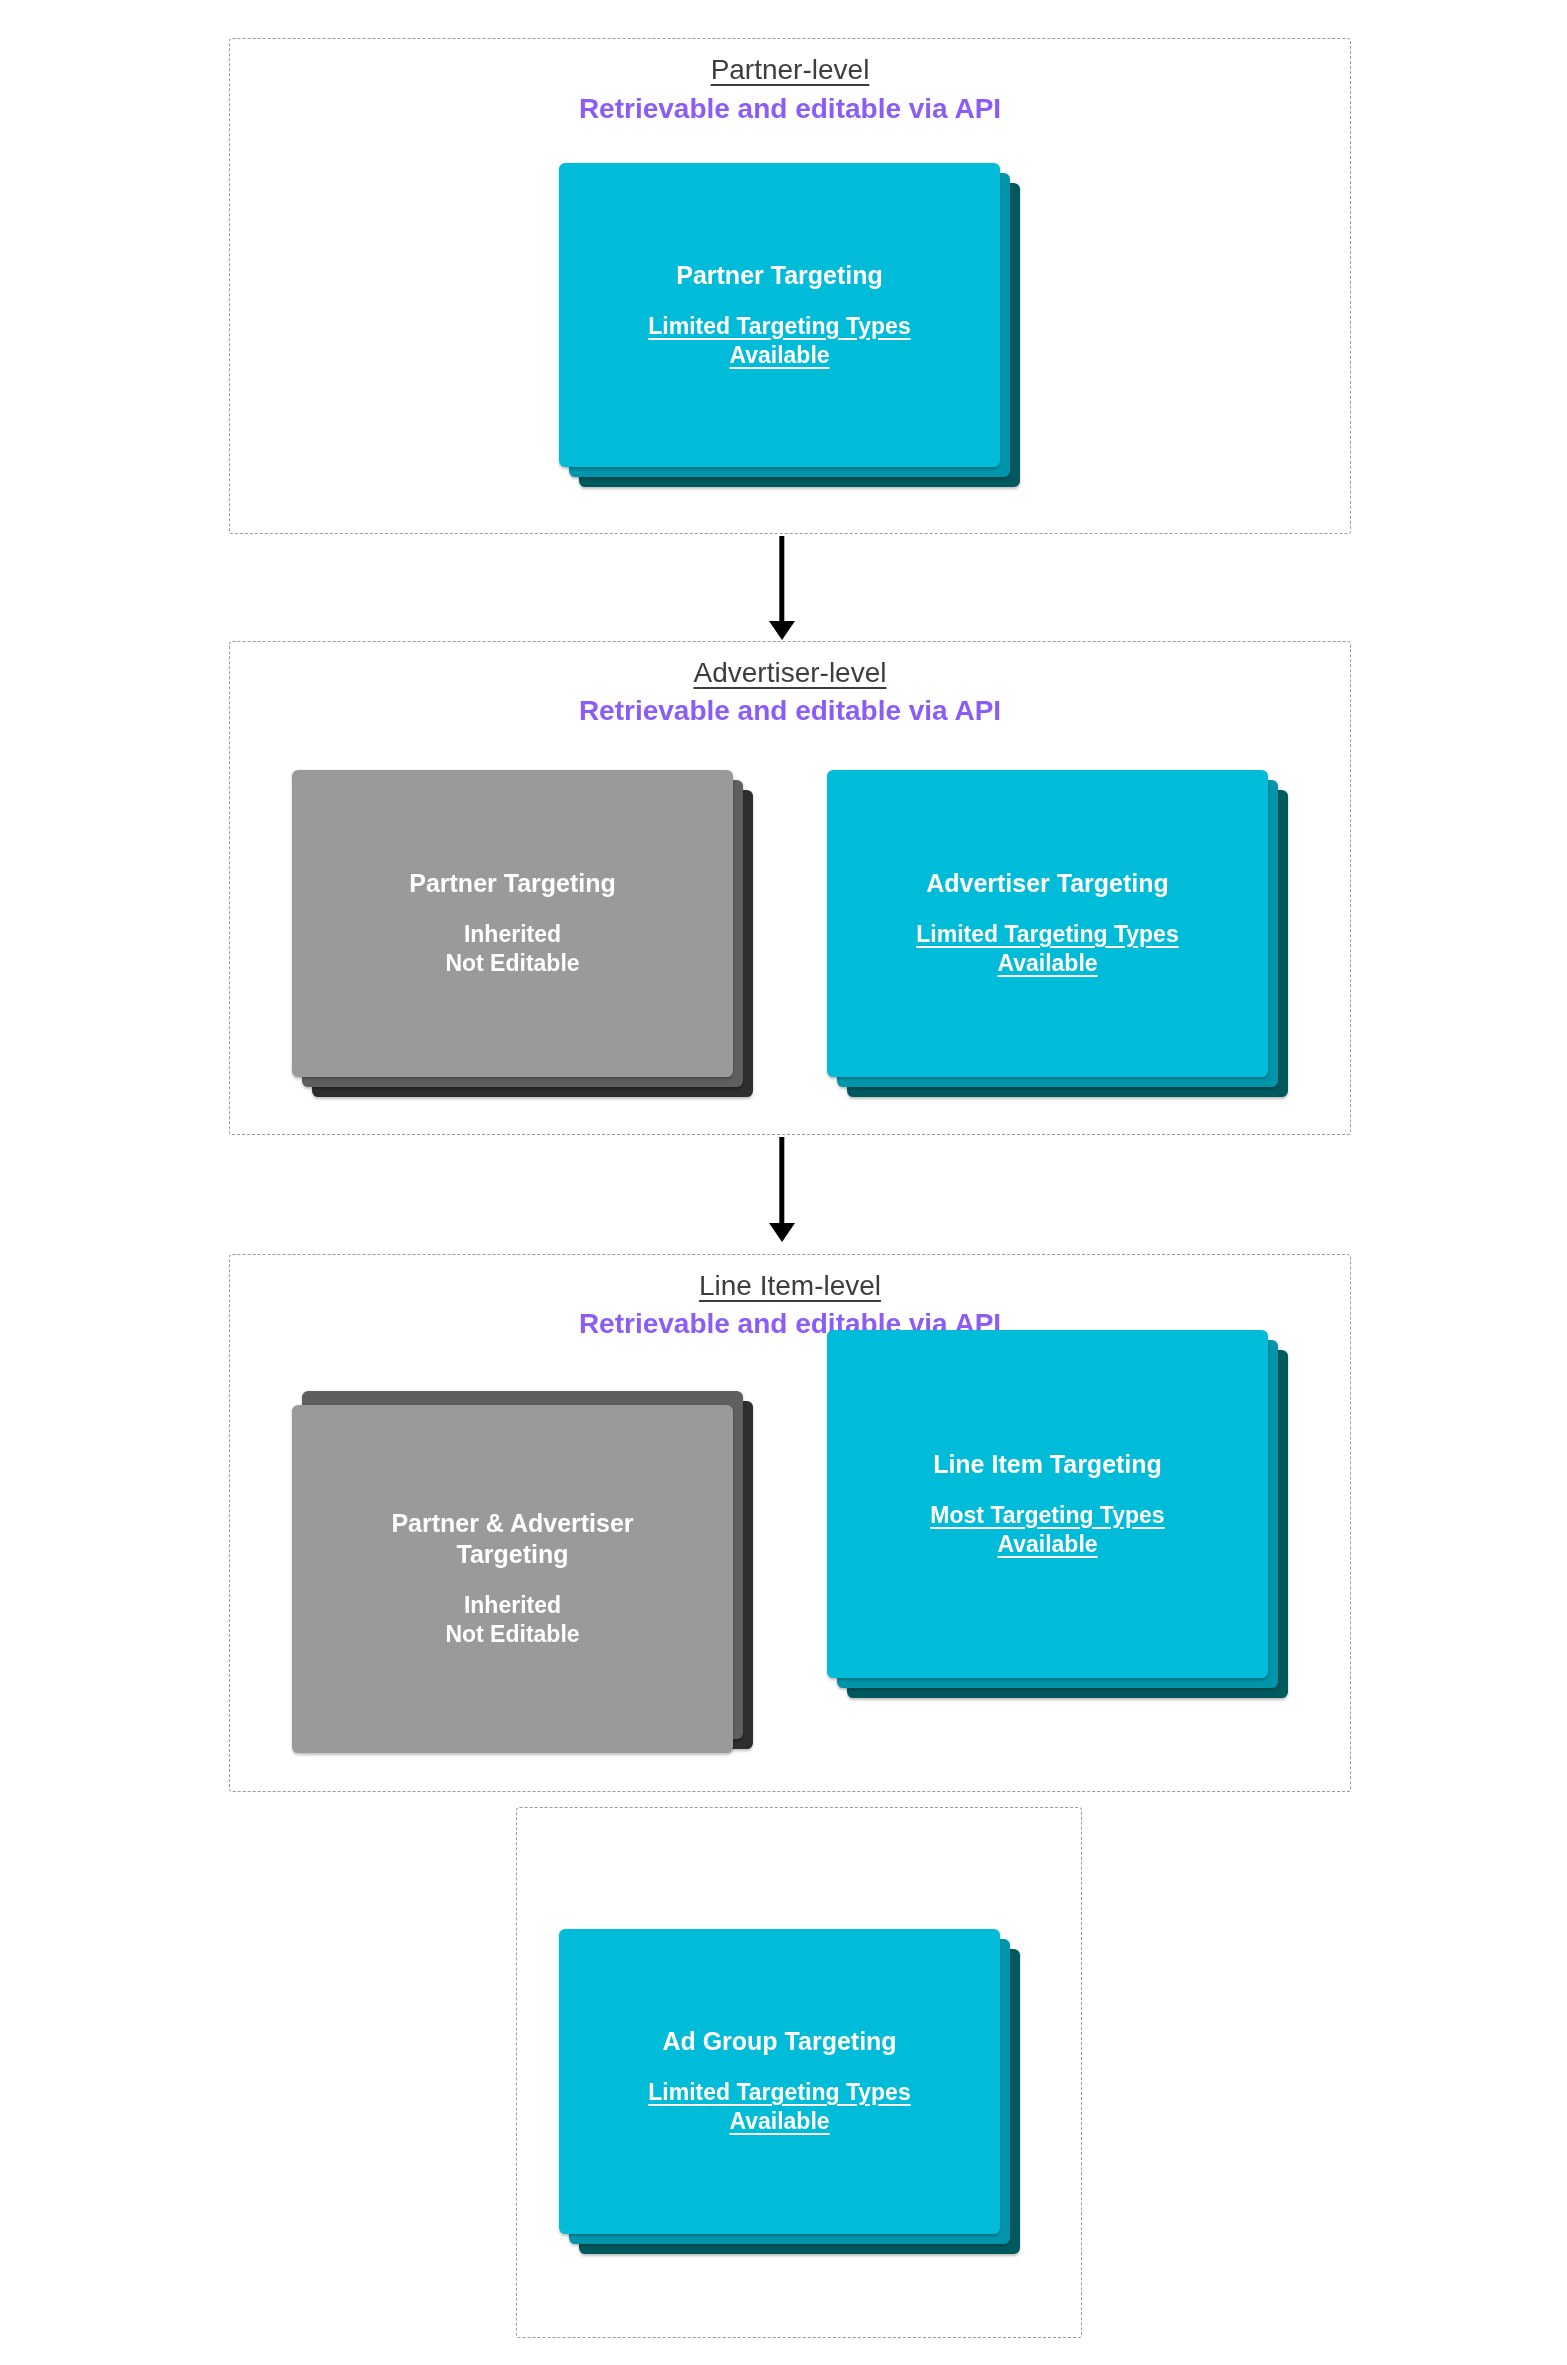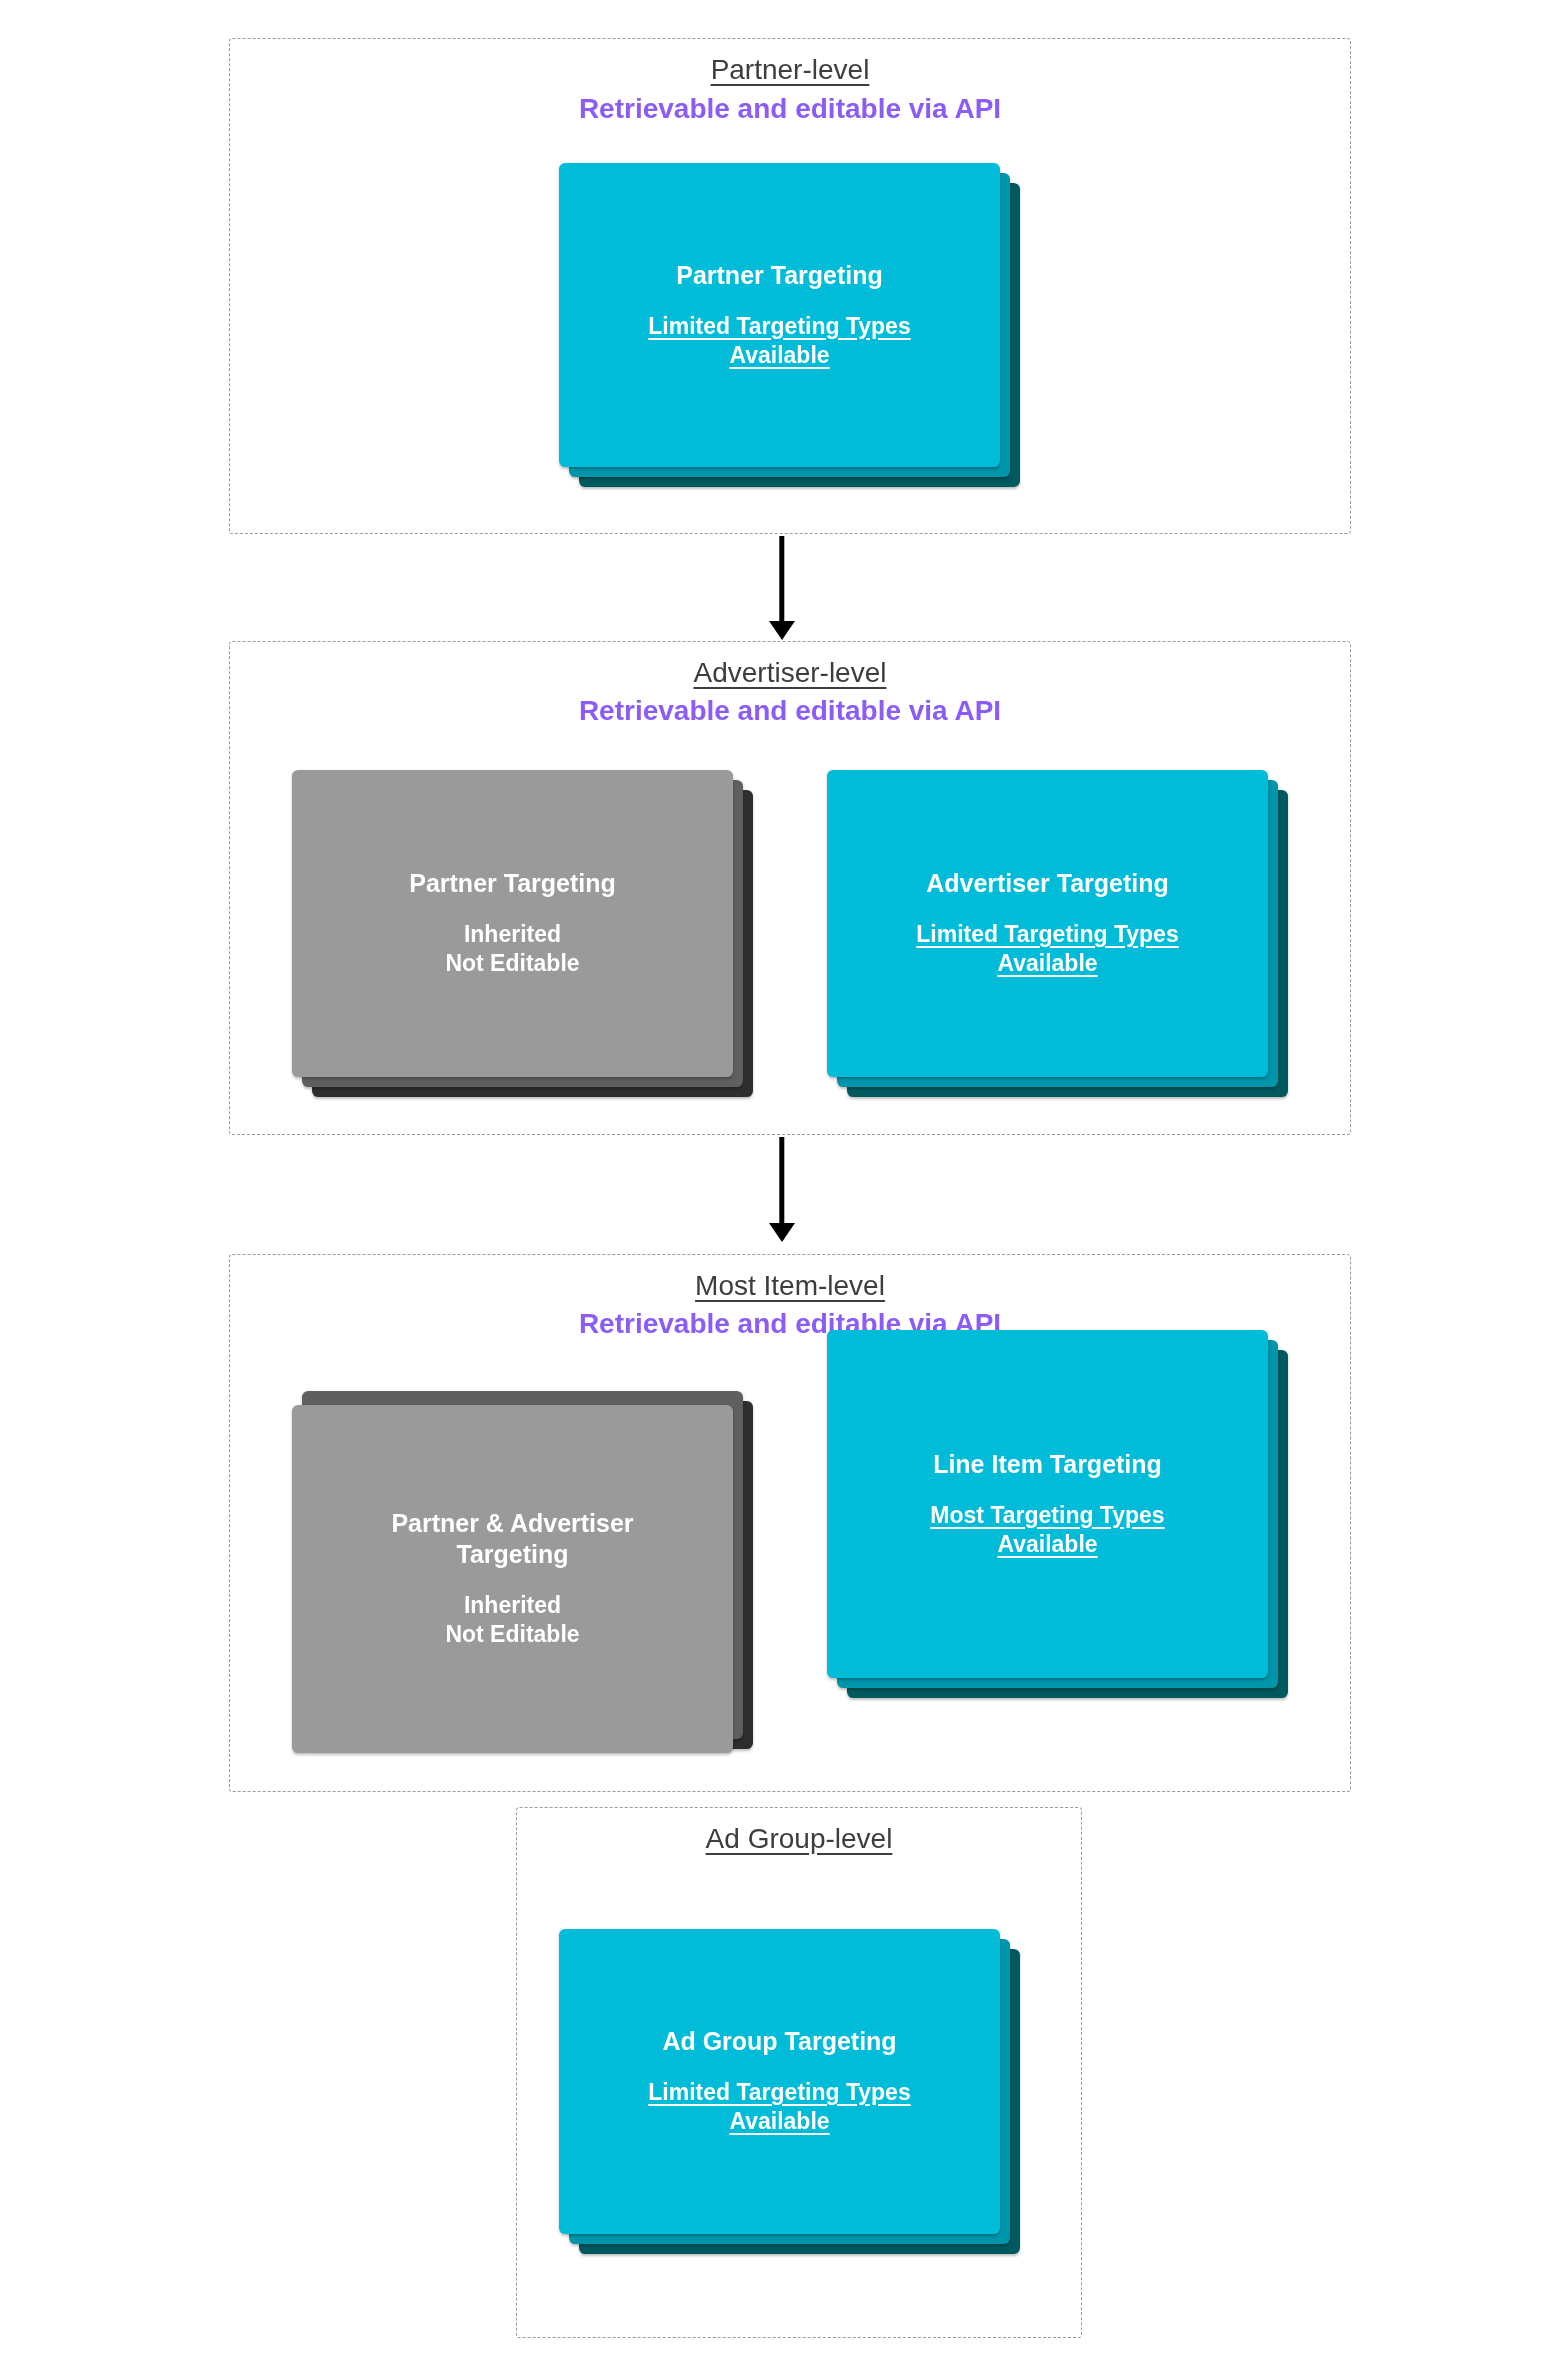--- a/index.html
+++ b/index.html
@@ -207,21 +207,21 @@
     </div>
   </div>
 
   <div class="arrow" style="left:764px; top:1137px; width:36px; height:105px;">
     <div class="shaft" style="height:88px;"></div>
     <div class="head"></div>
   </div>
 
   <div class="level-box" style="left:229px; top:1254px; width:1122px; height:538px;">
     <div class="level-heading" style="margin-top:12.5px;">
-      <div class="level-title">Most Item-level</div>
+      <div class="level-title">Line Item-level</div>
       <div class="level-subtitle">Retrievable and editable via API</div>
     </div>
   </div>
 
   <div class="stack" style="left:292px; top:1381px; width:461px; height:368px;">
     <div class="layer back gy-back" style="width:441px; height:348px;"></div>
     <div class="layer mid gy-mid" style="width:441px; height:348px;"></div>
     <div class="layer front gy-front" style="width:441px; height:348px;margin-top:24px;">
       <div class="card-body" style="padding:9px 46px;">
         <div class="card-title">Partner &amp; Advertiser Targeting</div>
@@ -242,21 +242,20 @@
         <div class="card-sub underline">
           <span>Most Targeting Types</span><br>
           <span>Available</span>
         </div>
       </div>
     </div>
   </div>
 
   <div class="level-box" style="left:516px; top:1807px; width:566px; height:531px;">
     <div class="level-heading" style="margin-top:12.5px;">
-      <div class="level-title">Ad Group-level</div>
     </div>
   </div>
 
   <div class="stack" style="left:559px; top:1929px; width:461px; height:325px;">
     <div class="layer back cy-back" style="width:441px; height:305px;"></div>
     <div class="layer mid cy-mid" style="width:441px; height:305px;"></div>
     <div class="layer front cy-front" style="width:441px; height:305px;">
       <div class="card-body">
         <div class="card-title">Ad Group Targeting</div>
         <div class="card-sub underline">

